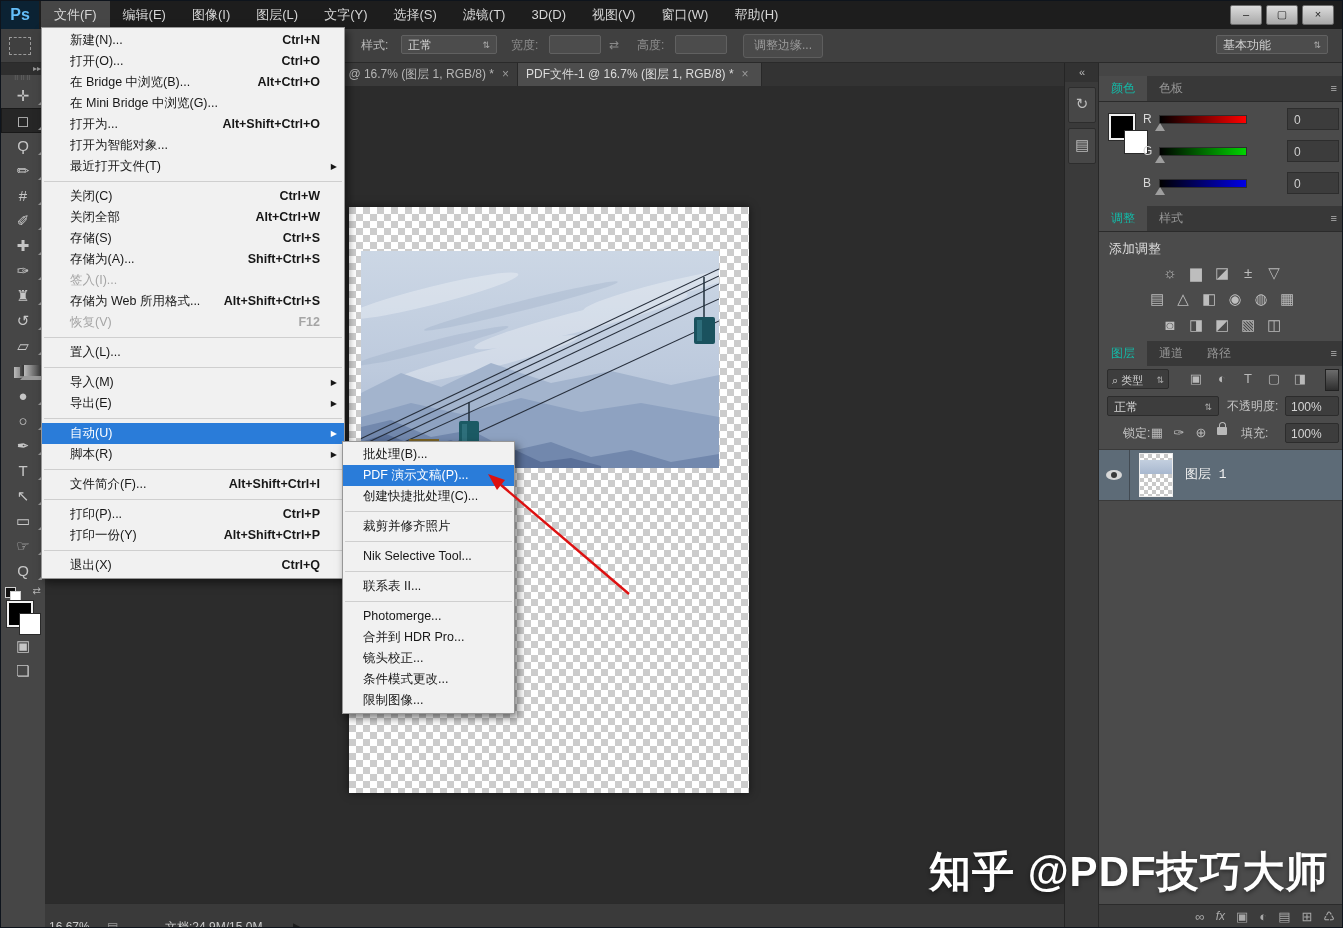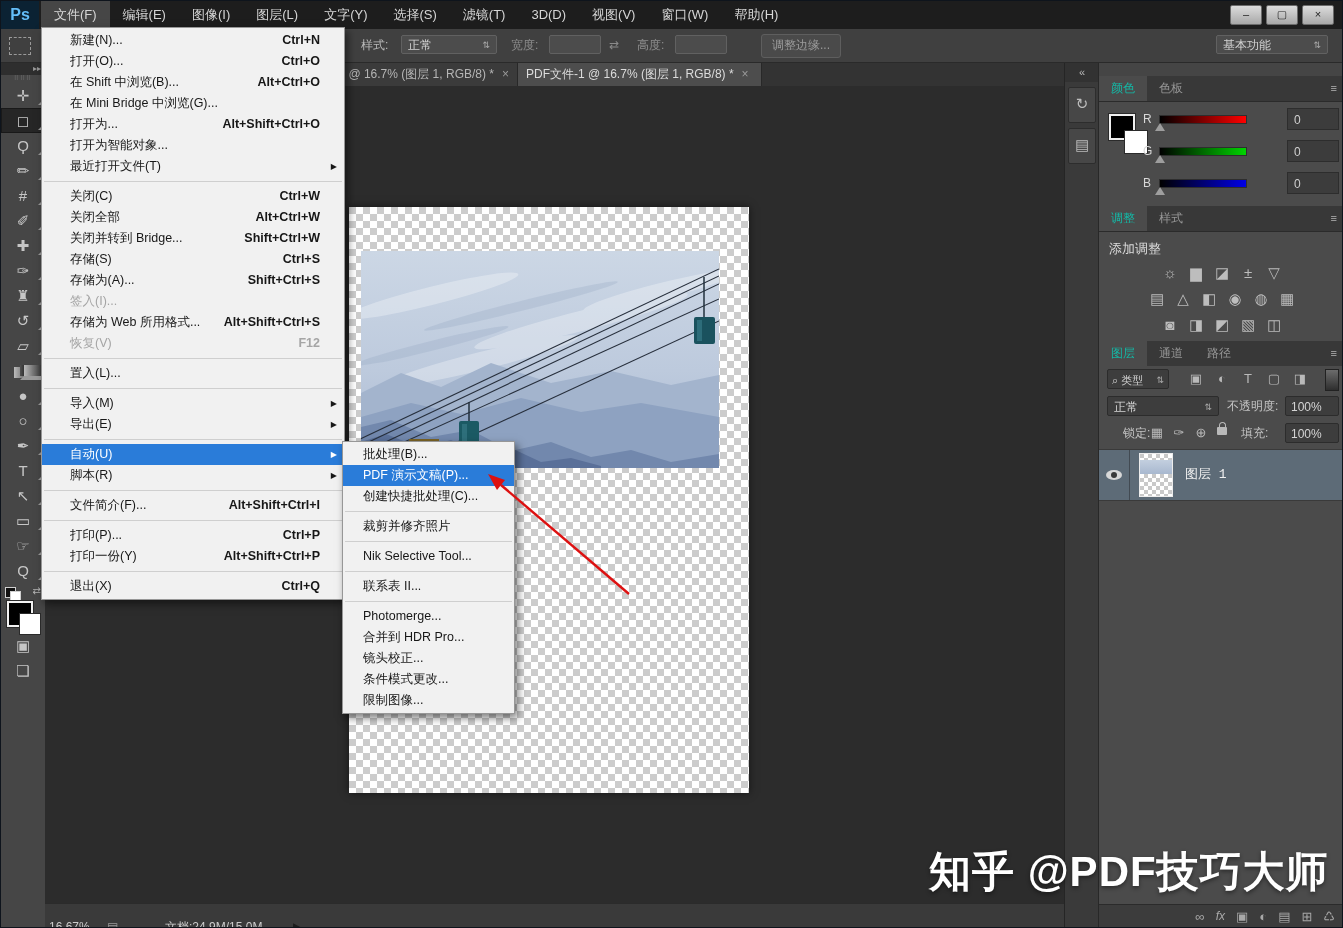--- a/index.html
+++ b/index.html
@@ -174,21 +174,21 @@
     <div class="ob" style="left:360px;">样式:</div>
     <div class="ob-box" style="left:400px;width:96px;">
       <span>正常</span>
       <span class="updown">⇅</span>
     </div>
     <div class="ob" style="left:510px;color:#8d8d8d;">宽度:</div>
     <div class="ob-box" style="left:548px;width:52px;"></div>
     <div class="ob" style="left:608px;color:#8a8a8a;">⇄</div>
     <div class="ob" style="left:636px;color:#8d8d8d;">高度:</div>
     <div class="ob-box" style="left:674px;width:52px;"></div>
-    <div class="ob-btn" style="left:760px;">调整边缘...</div>
+    <div class="ob-btn" style="left:742px;">调整边缘...</div>
     <div class="ob-box" style="right:14px;width:112px;">
       <span>基本功能</span>
       <span class="updown">⇅</span>
     </div>
   </div>
 
   <div class="tabsrow">
     <div class="doc-tab" style="left:0;width:473px;justify-content:flex-end;">
       <span>2 @ 16.7% (图层 1, RGB/8) *</span>
       <span class="tab-close">×</span>
@@ -283,21 +283,21 @@
         <span class="mi-l">新建(N)...</span>
         <span class="mi-s">Ctrl+N</span>
         <span class="mi-a"></span>
       </div>
       <div class="mi">
         <span class="mi-l">打开(O)...</span>
         <span class="mi-s">Ctrl+O</span>
         <span class="mi-a"></span>
       </div>
       <div class="mi">
-        <span class="mi-l">在 Shift 中浏览(B)...</span>
+        <span class="mi-l">在 Bridge 中浏览(B)...</span>
         <span class="mi-s">Alt+Ctrl+O</span>
         <span class="mi-a"></span>
       </div>
       <div class="mi">
         <span class="mi-l">在 Mini Bridge 中浏览(G)...</span>
         <span class="mi-s"></span>
         <span class="mi-a"></span>
       </div>
       <div class="mi">
         <span class="mi-l">打开为...</span>
@@ -316,25 +316,20 @@
       </div>
       <div class="menu-sep"></div>
       <div class="mi">
         <span class="mi-l">关闭(C)</span>
         <span class="mi-s">Ctrl+W</span>
         <span class="mi-a"></span>
       </div>
       <div class="mi">
         <span class="mi-l">关闭全部</span>
         <span class="mi-s">Alt+Ctrl+W</span>
-        <span class="mi-a"></span>
-      </div>
-      <div class="mi">
-        <span class="mi-l">关闭并转到 Bridge...</span>
-        <span class="mi-s">Shift+Ctrl+W</span>
         <span class="mi-a"></span>
       </div>
       <div class="mi">
         <span class="mi-l">存储(S)</span>
         <span class="mi-s">Ctrl+S</span>
         <span class="mi-a"></span>
       </div>
       <div class="mi">
         <span class="mi-l">存储为(A)...</span>
         <span class="mi-s">Shift+Ctrl+S</span>

